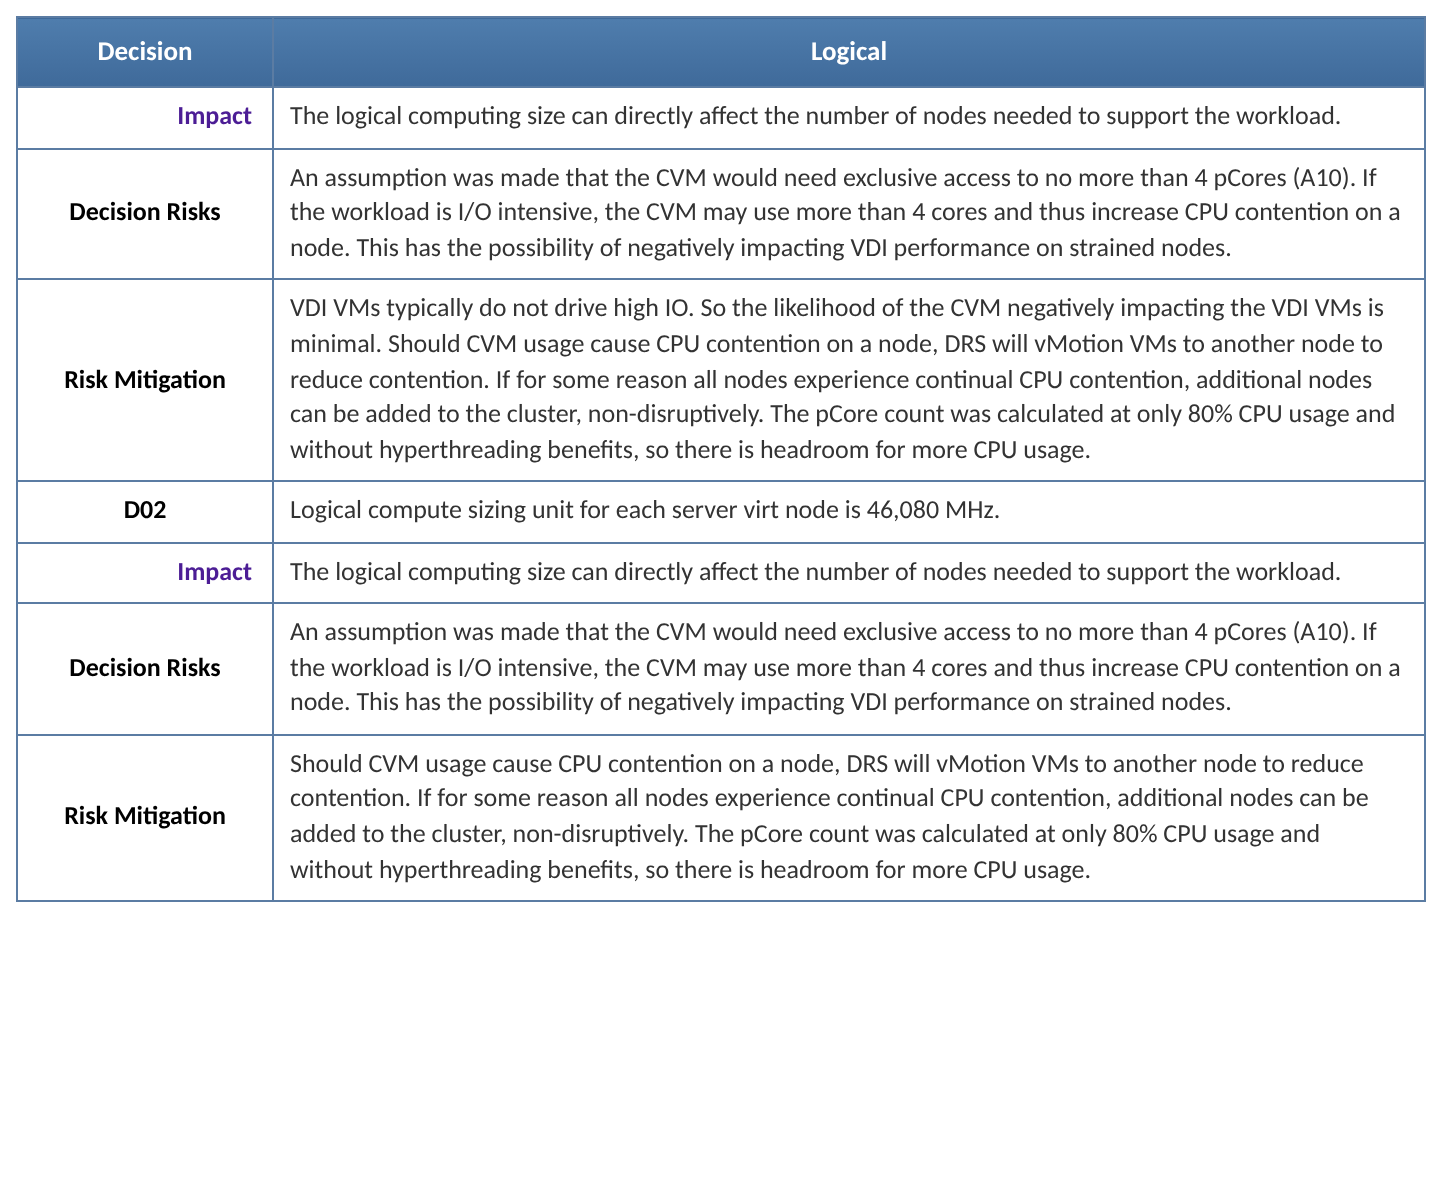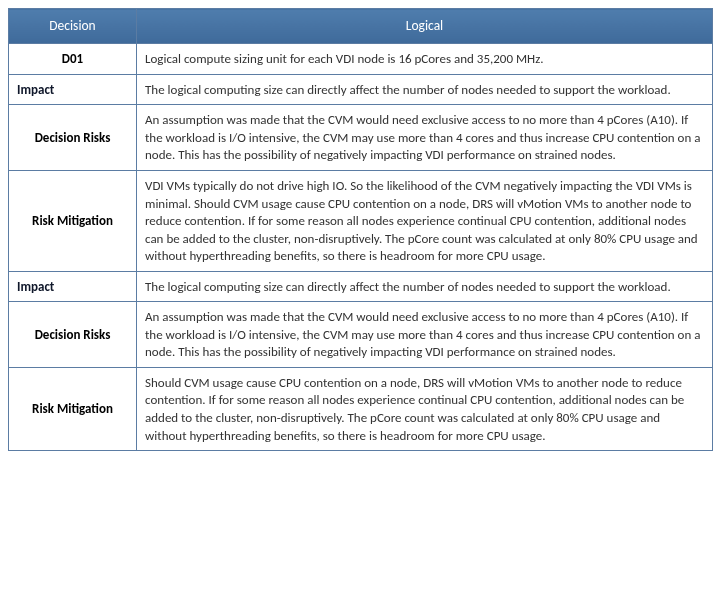--- a/index.html
+++ b/index.html
@@ -18,37 +18,37 @@
   th, td {
     border: 1px solid #5b7ca3;
     padding: 6px 8px;
     vertical-align: middle;
     line-height: 1.35;
   }
   th {
     background: #4a76a8;
     background: linear-gradient(to bottom, #4f7dad 0%, #3f6a9a 100%);
     color: #fff;
-    font-weight: normal;
+    font-weight: bold;
     text-align: center;
     font-size: 13.5px;
     padding: 8px 8px;
   }
   col.c1 { width: 128px; }
   col.c2 { width: 576px; }
   td.label {
     font-weight: bold;
     text-align: center;
     color: #000;
   }
   td.sublabel {
     font-weight: bold;
-    text-align: left;
+    text-align: right;
     padding-right: 10px;
-    color: #0f172a;
+    color: #4c1d95;
   }
   td.details {
     text-align: left;
     color: #333;
   }
 </style>
 </head>
 <body>
 
 <table>
@@ -57,34 +57,34 @@
       <col class="c2">
     </colgroup>
   <thead>
     <tr>
       <th>Decision</th>
       <th>Logical</th>
     </tr>
   </thead>
   <tbody>
     <tr>
-      <td class="label">D01</td>
-      <td class="details">Logical compute sizing unit for each VDI node is 16 pCores and 35,200 MHz.</td>
-    </tr>
-    <tr>
       <td class="sublabel">Impact</td>
       <td class="details">The logical computing size can directly affect the number of nodes needed to support the workload.</td>
     </tr>
     <tr>
       <td class="label">Decision Risks</td>
       <td class="details">An assumption was made that the CVM would need exclusive access to no more than 4 pCores (A10). If the workload is I/O intensive, the CVM may use more than 4 cores and thus increase CPU contention on a node. This has the possibility of negatively impacting VDI performance on strained nodes.</td>
     </tr>
     <tr>
       <td class="label">Risk Mitigation</td>
       <td class="details">VDI VMs typically do not drive high IO. So the likelihood of the CVM negatively impacting the VDI VMs is minimal. Should CVM usage cause CPU contention on a node, DRS will vMotion VMs to another node to reduce contention. If for some reason all nodes experience continual CPU contention, additional nodes can be added to the cluster, non-disruptively. The pCore count was calculated at only 80% CPU usage and without hyperthreading benefits, so there is headroom for more CPU usage.</td>
+    </tr>
+    <tr>
+      <td class="label">D02</td>
+      <td class="details">Logical compute sizing unit for each server virt node is 46,080 MHz.</td>
     </tr>
     <tr>
       <td class="sublabel">Impact</td>
       <td class="details">The logical computing size can directly affect the number of nodes needed to support the workload.</td>
     </tr>
     <tr>
       <td class="label">Decision Risks</td>
       <td class="details">An assumption was made that the CVM would need exclusive access to no more than 4 pCores (A10). If the workload is I/O intensive, the CVM may use more than 4 cores and thus increase CPU contention on a node. This has the possibility of negatively impacting VDI performance on strained nodes.</td>
     </tr>
     <tr>

